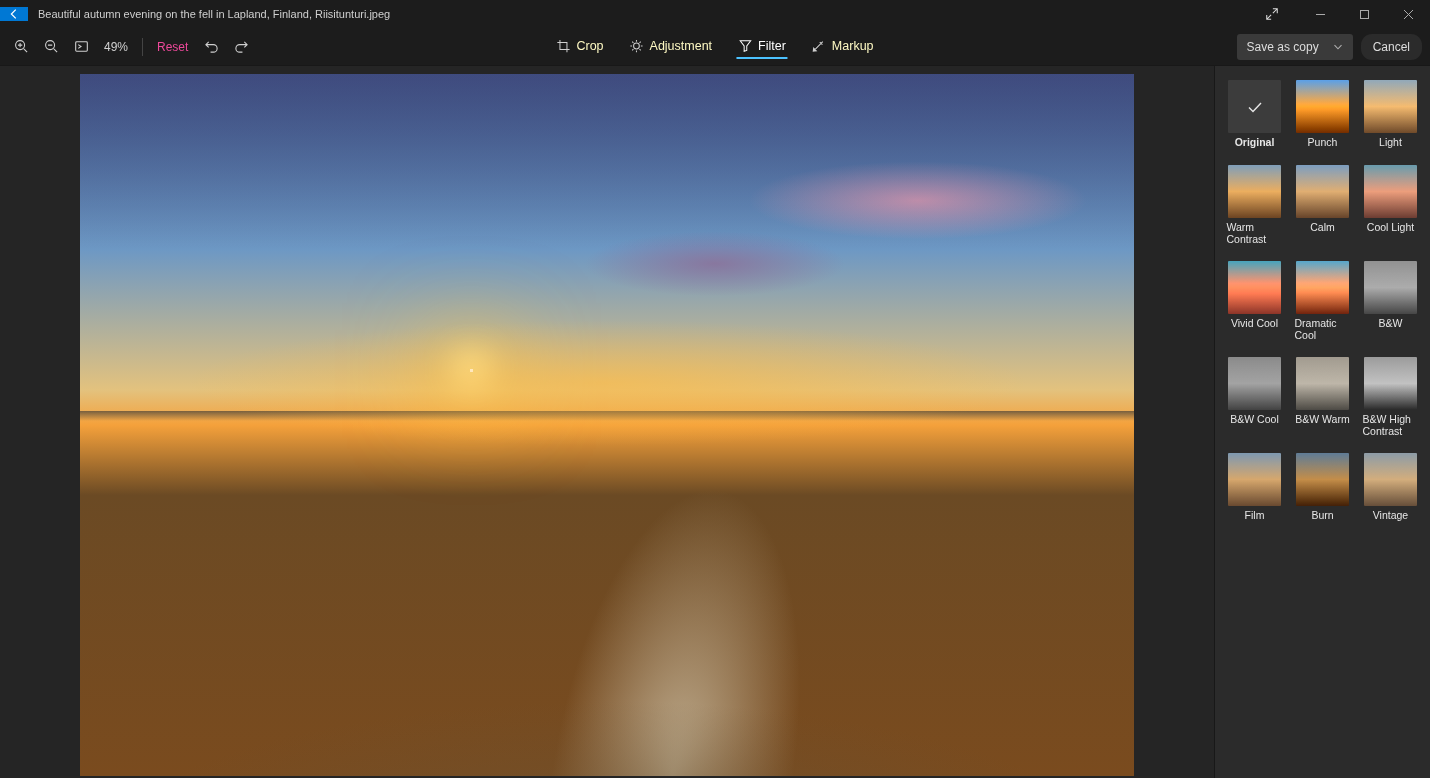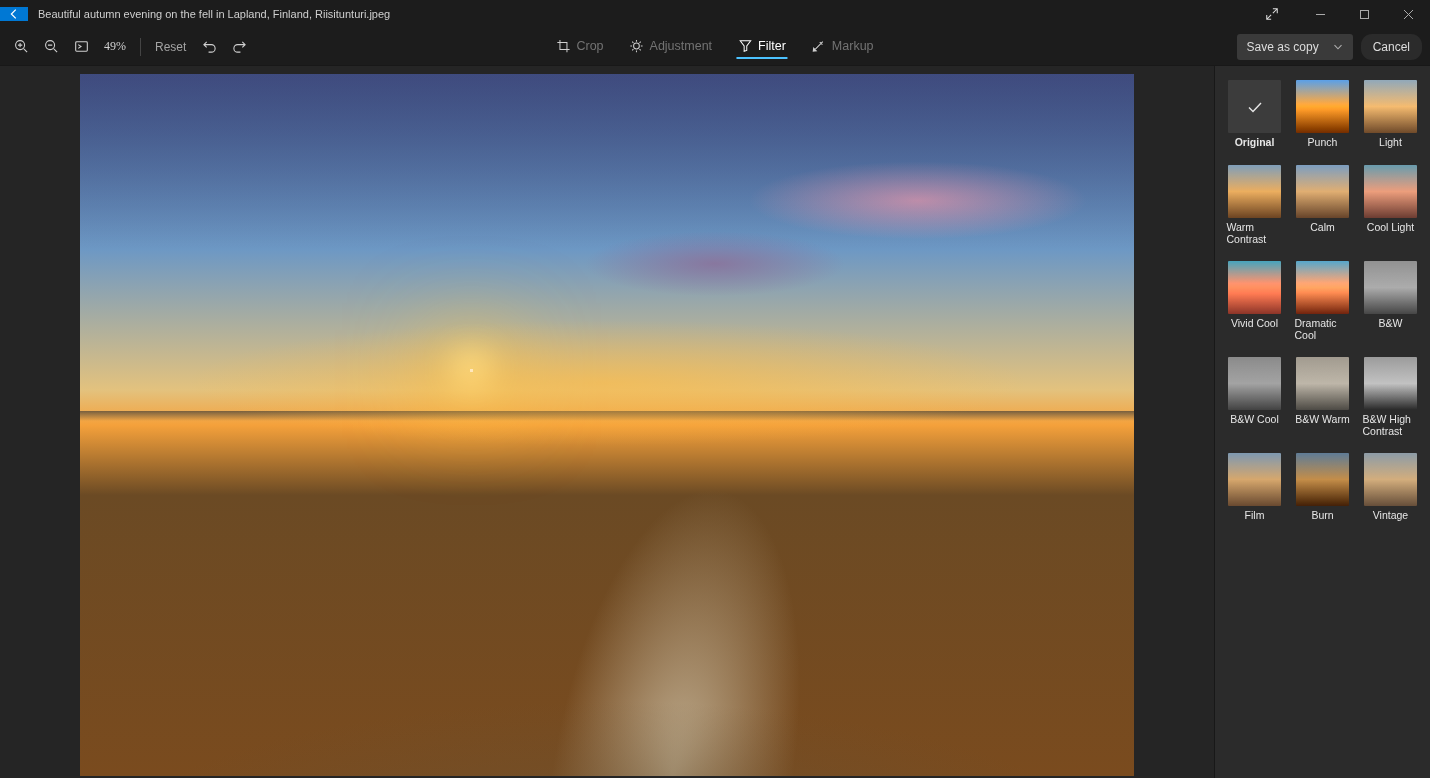--- a/index.html
+++ b/index.html
@@ -13,24 +13,24 @@
 .window-controls div { width: 44px; display: flex; align-items: center; justify-content: center; color: #aaa; }
 .expand-btn { width: 44px; display: flex; align-items: center; justify-content: center; color: #ddd; margin-right: 4px;}
 
 
 .toolbar { height: 38px; display: flex; align-items: center; padding: 0 8px; border-bottom: 1px solid #181818; position: relative;}
 .tool-group { display: flex; align-items: center; gap: 4px; }
 .tool-group.left { }
 .tool-group.center { position: absolute; left: 50%; transform: translateX(-50%); display: flex; gap: 22px; }
 .tool-group.right { margin-left: auto; display: flex; gap: 8px; }
 .icon-btn { width: 26px; height: 26px; display: flex; align-items: center; justify-content: center; border-radius: 2px; color: #d0d0d0; }
-.zoom-level { font-size: 12px; color: #d0d0d0; padding: 0 6px; font-family: Liberation Serif, serif; }
+.zoom-level { font-size: 12px; color: #d0d0d0; padding: 0 6px; }
 .vsep { width: 1px; height: 18px; background: #444; margin: 0 4px; }
-.text-btn { font-size: 12px; color: #a3a3a3; padding: 4px 6px; border-radius: 2px; }
-.mode-btn { display: flex; align-items: center; gap: 6px; font-size: 12.5px; color: #737373; padding: 4px 2px; border-bottom: 2px solid transparent; }
+.text-btn { font-size: 12px; color: #ec4899; padding: 4px 6px; border-radius: 2px; }
+.mode-btn { display: flex; align-items: center; gap: 6px; font-size: 12.5px; color: #fef9c3; padding: 4px 2px; border-bottom: 2px solid transparent; }
 .mode-btn .mi { display: flex; }
 .mode-btn.active { border-bottom: 2px solid #4cc2ff; color: #fff;}
 .save-btn { background: #3a3a3a; color: #ddd; font-size: 12px; padding: 6px 10px; border-radius: 3px; display: flex; align-items: center; gap: 14px; }
 .save-btn .chev { opacity: .8;}
 .cancel-btn { background: #2b2b2b; color: #ddd; font-size: 12px; padding: 6px 12px; border-radius: 11px; }
 
 
 .workspace { position: absolute; top: 66px; left: 0; right: 0; bottom: 0; display: flex; }
 .canvas-area { flex: 1; display: flex; align-items: flex-start; justify-content: center; background: #252525; overflow: hidden; }
 .canvas-area .img { margin-top: 8px; width: 1054px; height: 702px; position: relative; overflow: hidden; background: linear-gradient(to bottom, #2a4e82 0%, #6d98c4 25%, #e3c27e 45%, #f5a13b 50%, #6b4a24 60%, #7a4b1e 100%);}

